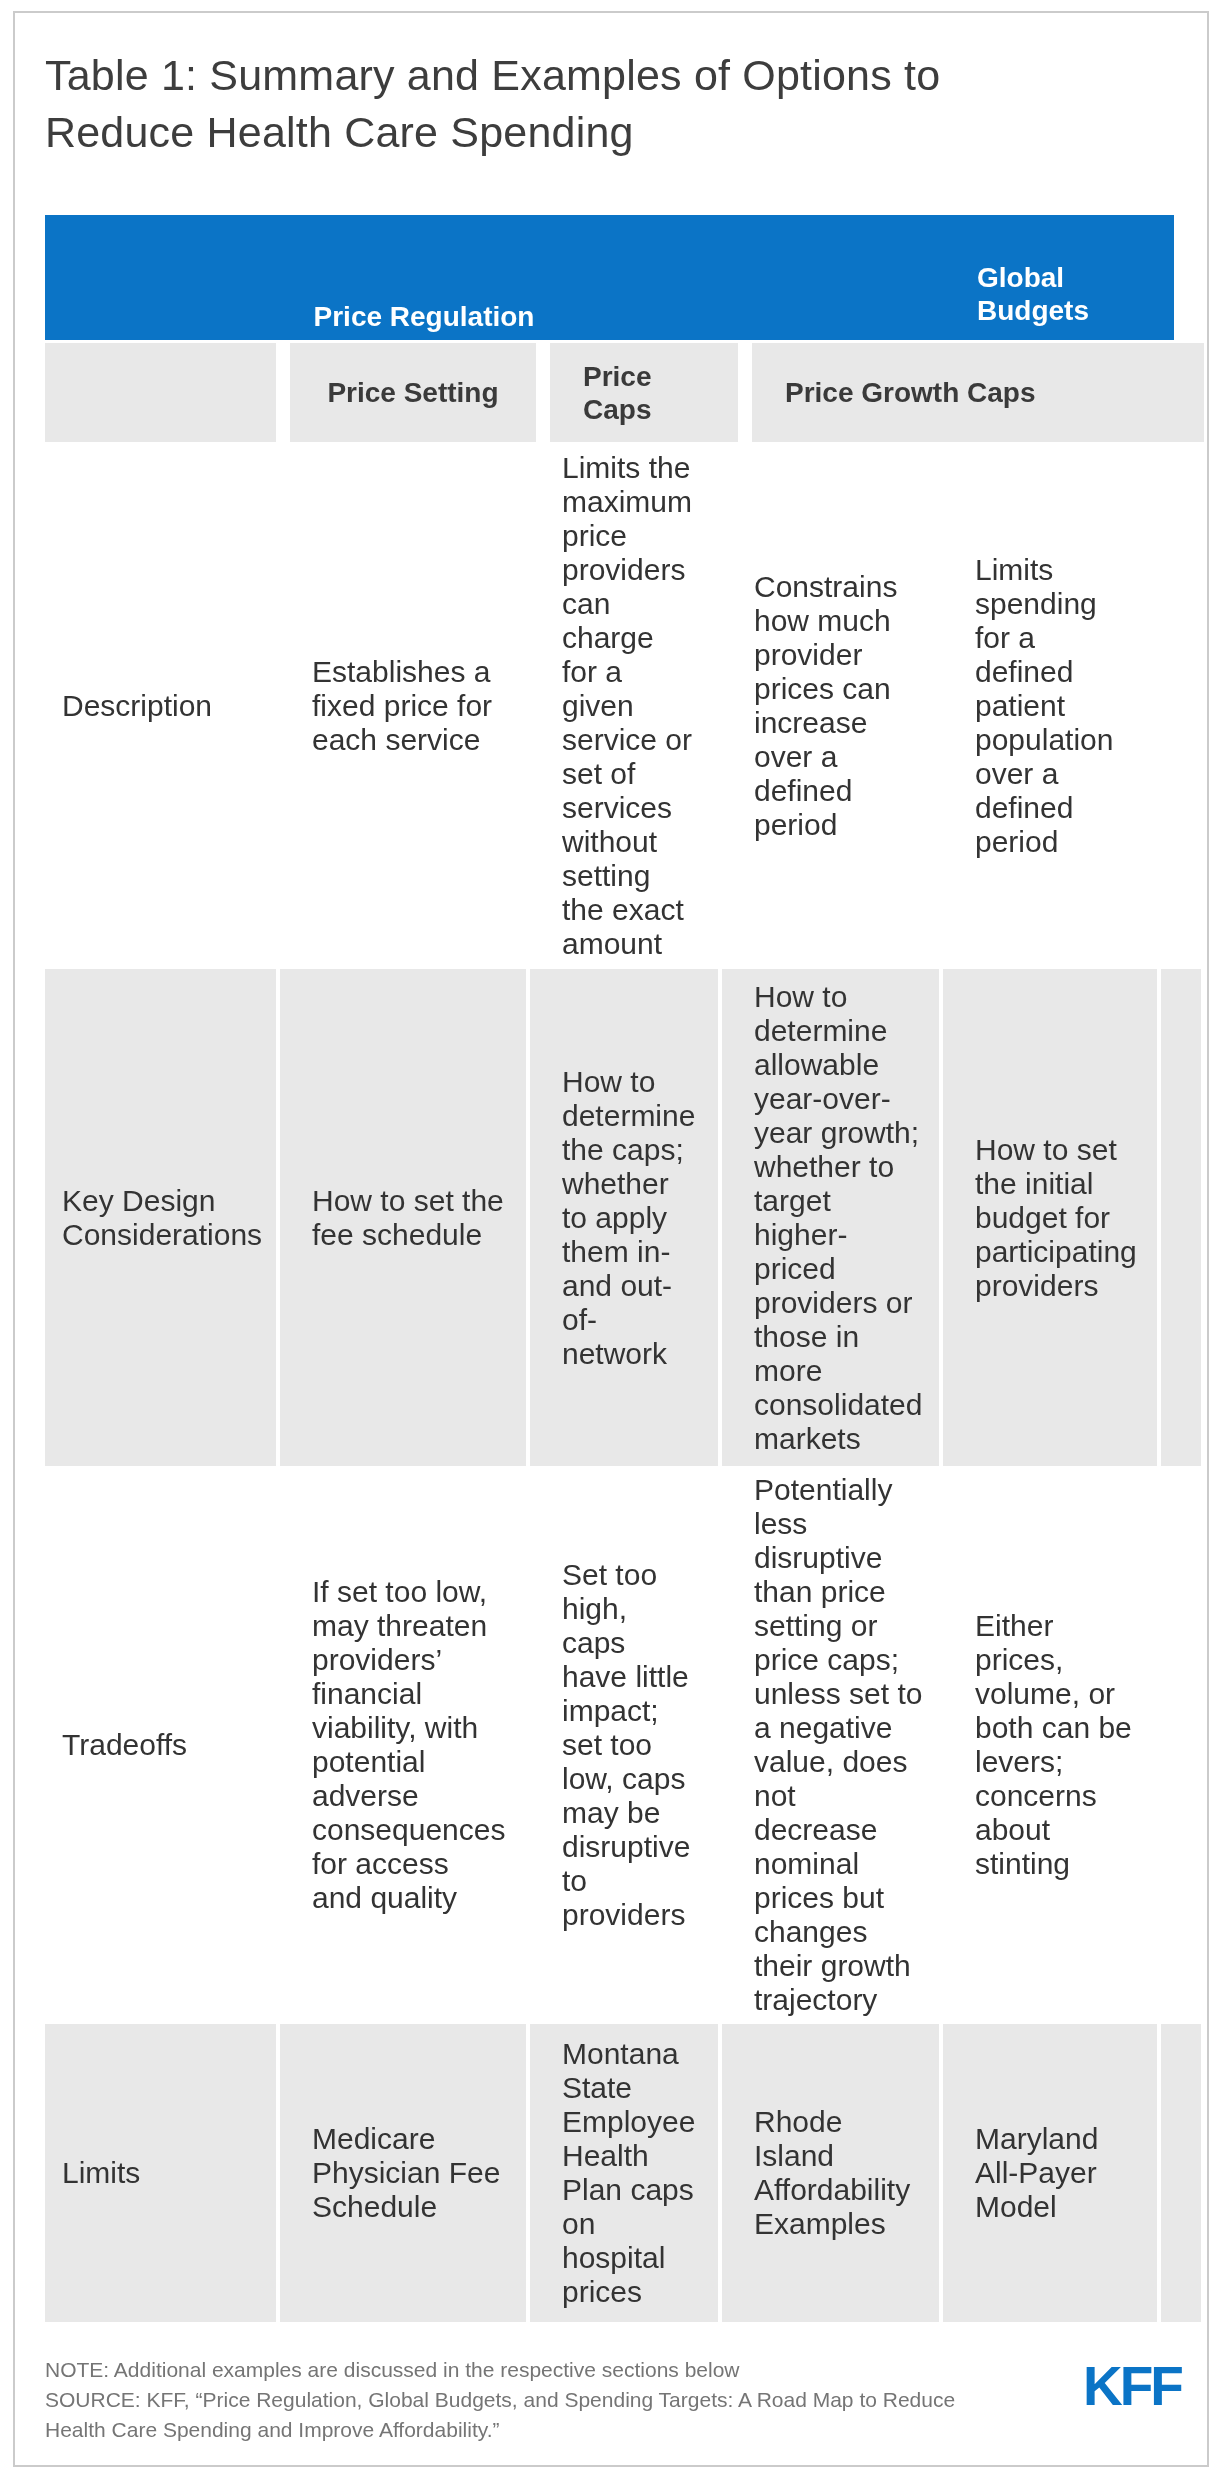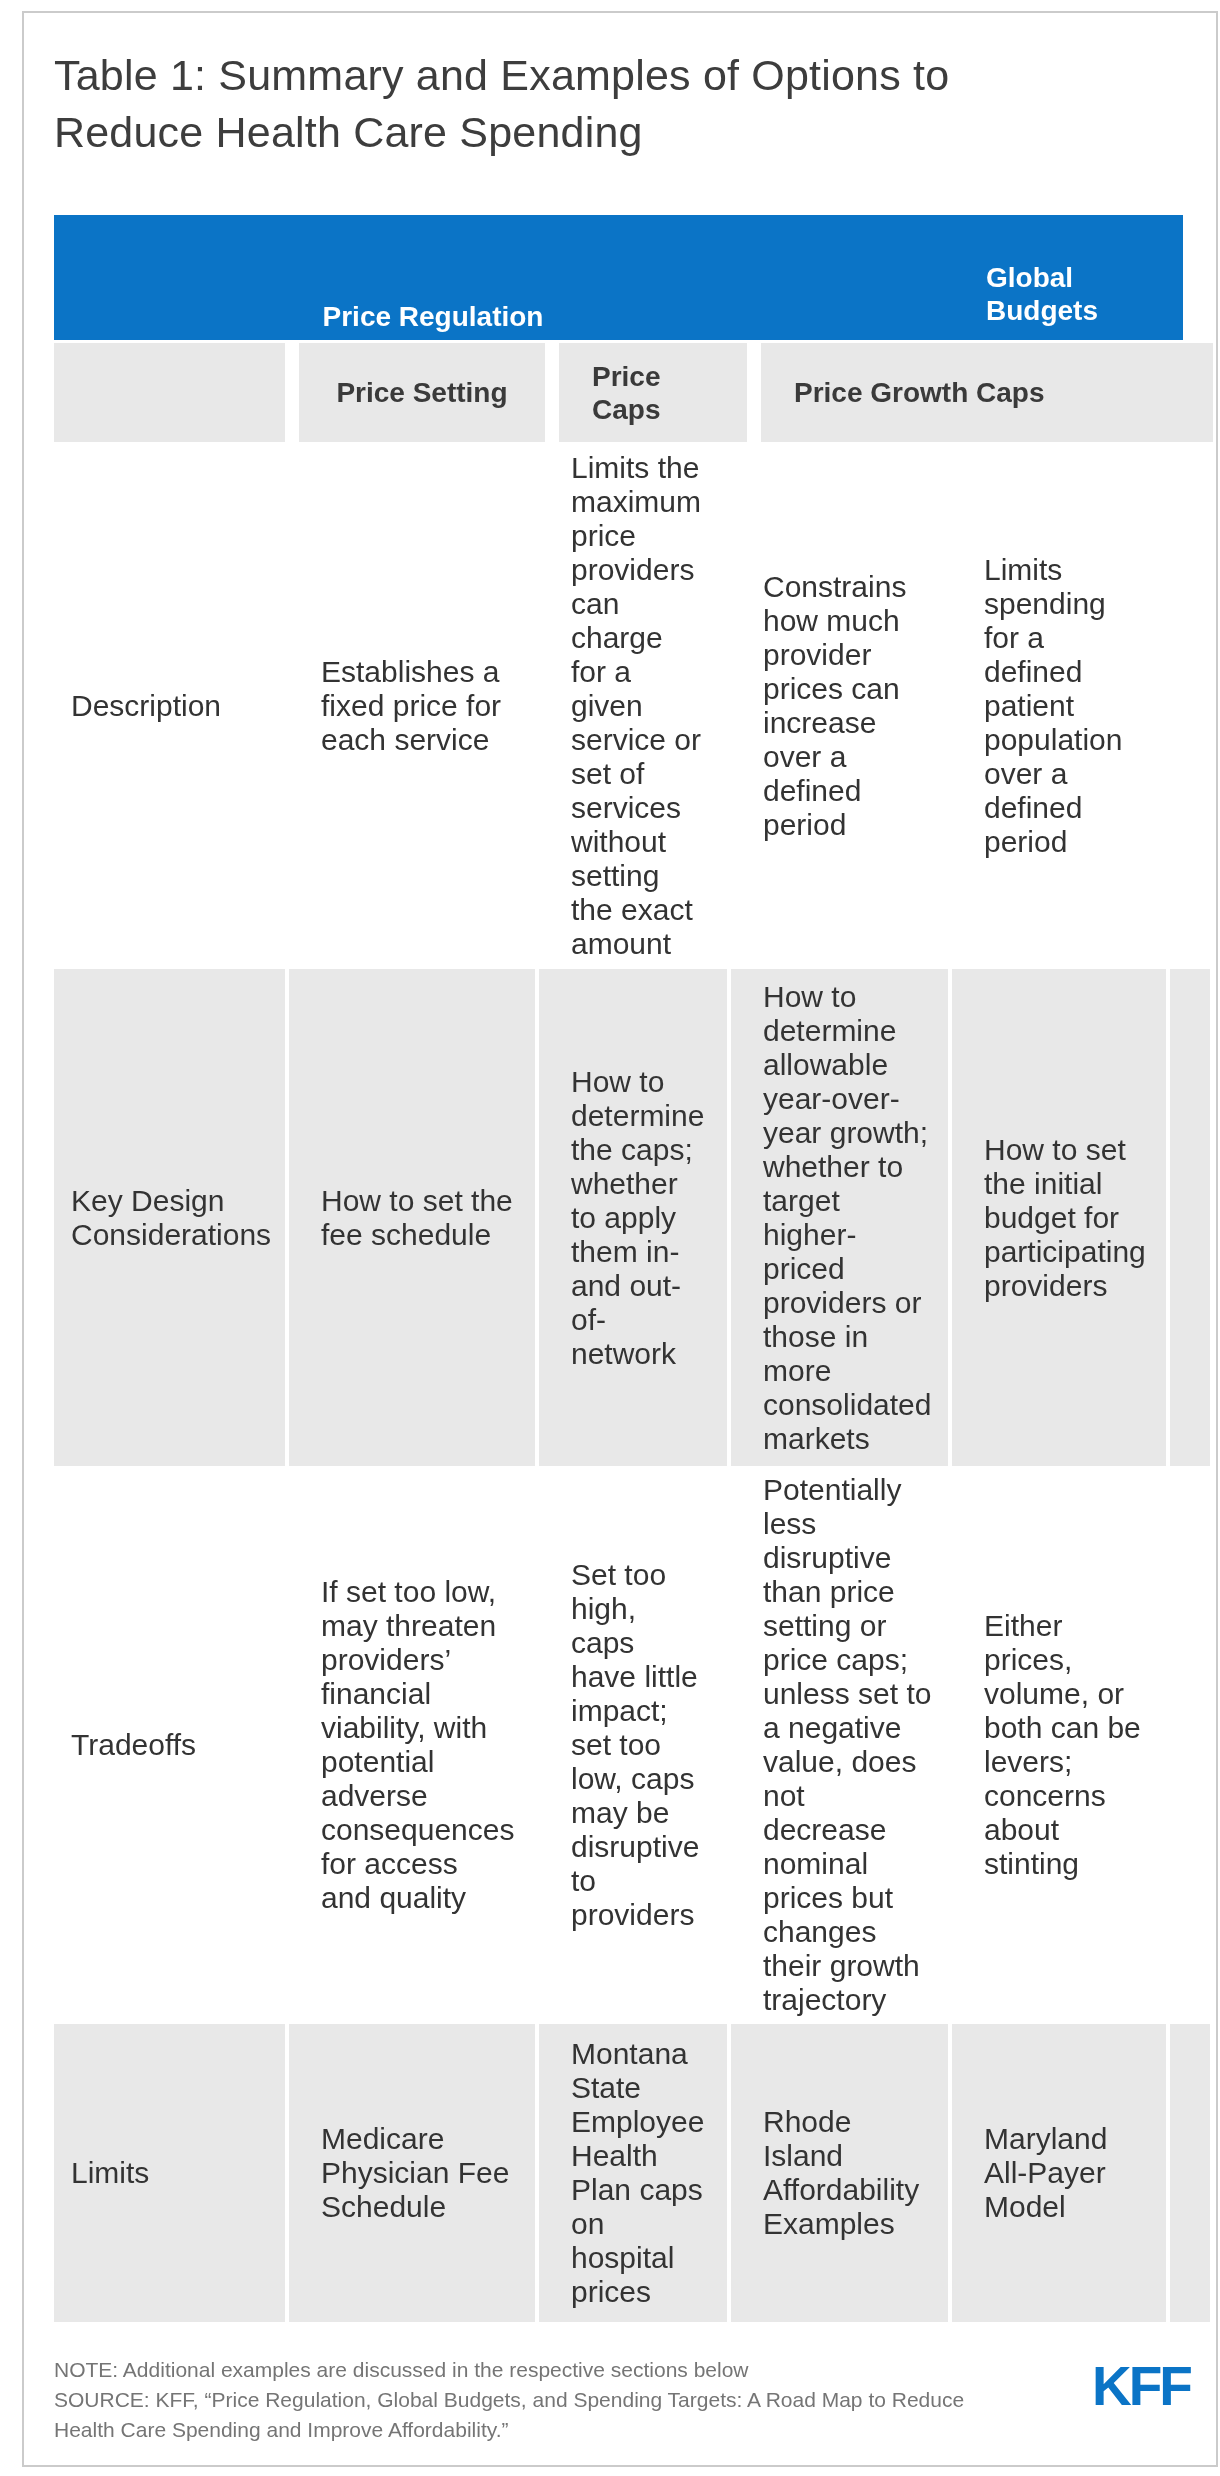--- a/index.html
+++ b/index.html
@@ -5,21 +5,20 @@
   html,body{margin:0;padding:0;}
   body{
     width:1220px;height:2476px;position:relative;background:#ffffff;
     font-family:"Liberation Sans","DejaVu Sans",sans-serif;
     -webkit-font-smoothing:antialiased;
   }
   .card{
     position:absolute;left:13px;top:11px;width:1196px;height:2456px;
     box-sizing:border-box;border:2px solid var(--card-border,#cbcbcb);
     background:#ffffff;
-    margin-left:9px;
   }
   .title{
     position:absolute;left:30px;top:34px;margin:0;
     font-size:43px;line-height:57px;font-weight:400;
     color:var(--title-text,#3d3d3d);white-space:pre-line;letter-spacing:0.2px;
   }
   .tbl{position:absolute;left:30px;top:202px;width:1129px;}
   
   .blue-bar{
     position:relative;width:1129px;height:125px;

